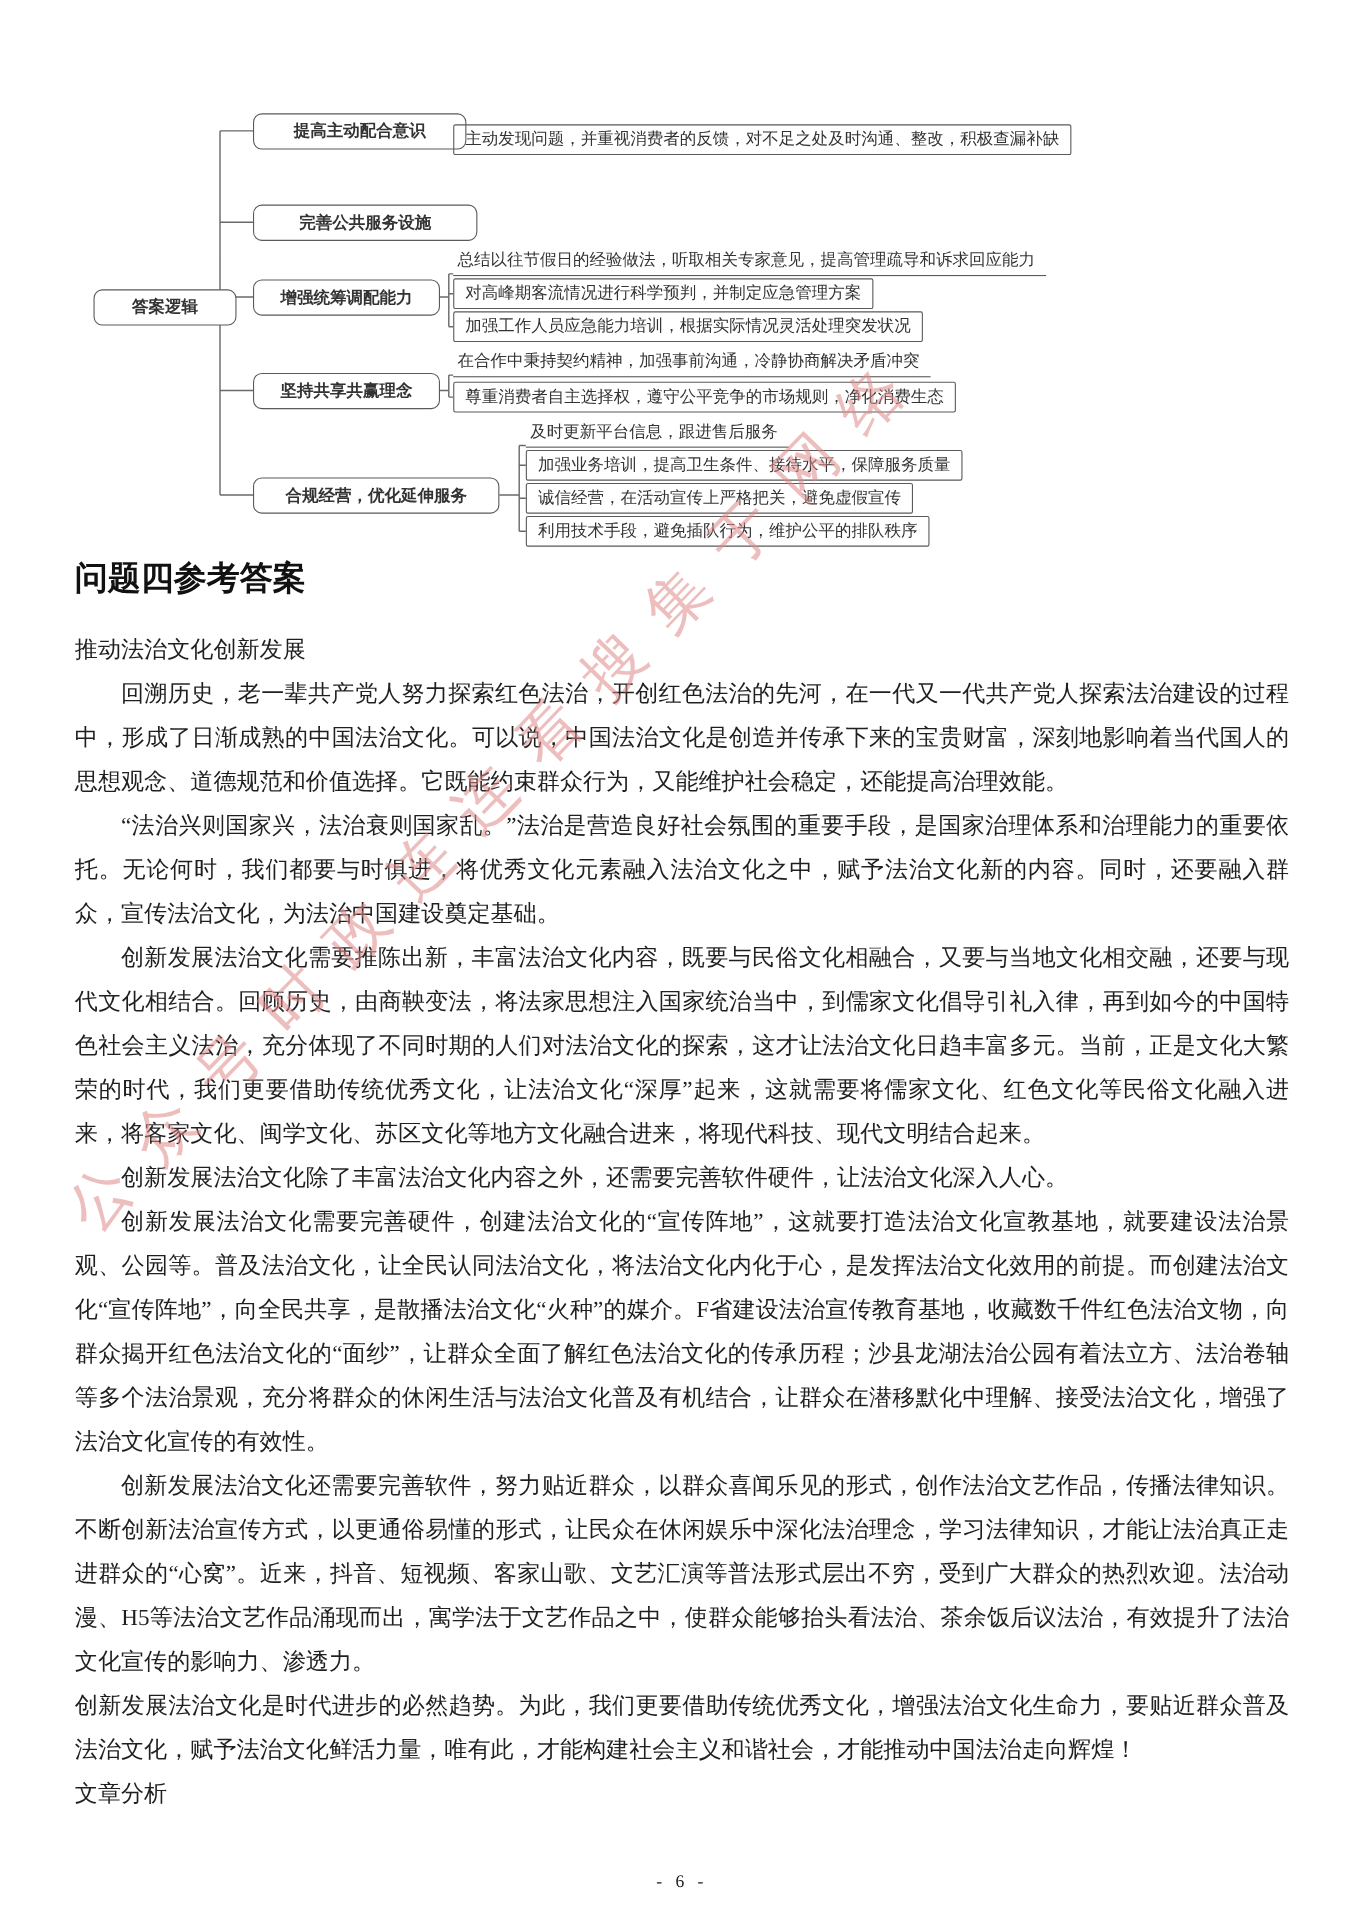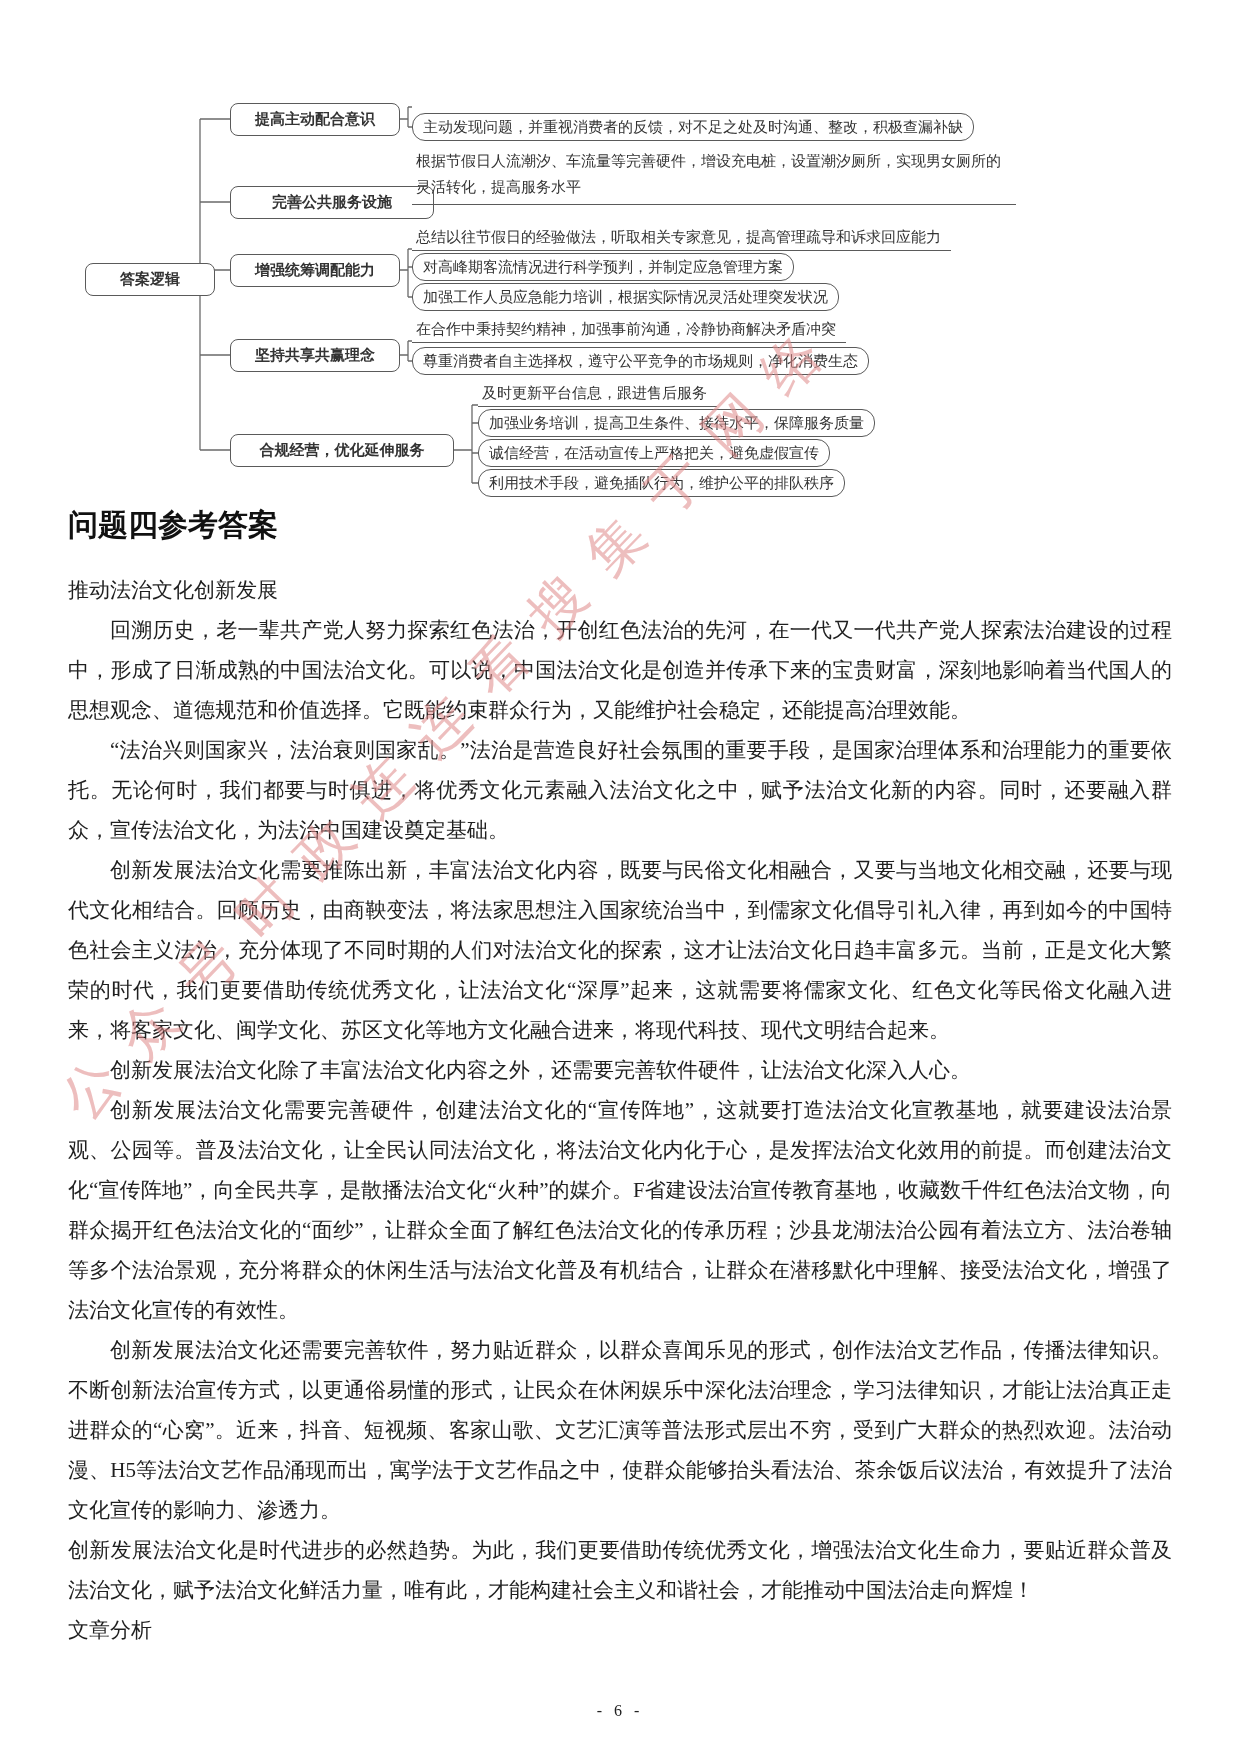--- a/index.html
+++ b/index.html
@@ -16,31 +16,31 @@
   
   .mindmap{position:absolute;top:85px;left:80px;width:1000px;height:425px;
     font-family:"Liberation Sans","DejaVu Sans",sans-serif;}
   .mindmap svg{position:absolute;top:0;left:0;}
   .node{
     position:absolute;border:1.5px solid #5a5a5a;border-radius:8px;
     text-align:center;font-size:15px;font-weight:600;color:#333;
     padding:6px 4px;background:#fff;box-sizing:border-box;
   }
   .root{left:5px;top:178px;width:130px;}
-  .b1{left:150px;top:18px;width:170px;}
+  .b1{left:150px;top:18px;width:194px;}
   .b2{left:150px;top:101px;width:204px;}
   .b3{left:150px;top:169px;width:170px;}
   .b4{left:150px;top:254px;width:170px;}
   .b5{left:150px;top:349px;width:224px;}
   .leaf{
     position:absolute;left:332px;font-size:15px;color:#333;
     white-space:nowrap;line-height:20px;background:transparent;
   }
   .leaf.u{border-bottom:1.5px solid #5a5a5a;padding:0 10px 3px 4px;}
-  .leaf.b{border:1.5px solid #5a5a5a;border-radius:13px;padding:3px 10px;}
+  .leaf.b{border:1.5px solid #5a5a5a;border-radius:2px;padding:3px 10px;}
   .leaf.l5{left:398px;}
   .leaf.wide{white-space:normal;width:590px;line-height:26px;padding-bottom:4px;}
 
   
   .content{position:absolute;left:68px;right:68px;top:505px;z-index:1;}
   .section-title{
     font-family:"Liberation Sans","DejaVu Sans",sans-serif;
     font-size:30px;font-weight:bold;color:#111;margin:0 0 24px 0;
   }
   .essay-title{font-size:21px;line-height:40px;margin:0;}
@@ -88,21 +88,20 @@
     <div class="node root">答案逻辑</div>
 
     <div class="node b1">提高主动配合意识</div>
     <div class="node b2">完善公共服务设施</div>
     <div class="node b3">增强统筹调配能力</div>
     <div class="node b4">坚持共享共赢理念</div>
     <div class="node b5">合规经营，优化延伸服务</div>
 
     <div class="leaf b" style="top:28px">主动发现问题，并重视消费者的反馈，对不足之处及时沟通、整改，积极查漏补缺</div>
 
-    <div class="leaf u wide" style="top:63px">根据节假日人流潮汐、车流量等完善硬件，增设充电桩，设置潮汐厕所，实现男女厕所的灵活转化，提高服务水平</div>
 
     <div class="leaf u" style="top:142px">总结以往节假日的经验做法，听取相关专家意见，提高管理疏导和诉求回应能力</div>
     <div class="leaf b" style="top:168px">对高峰期客流情况进行科学预判，并制定应急管理方案</div>
     <div class="leaf b" style="top:198px">加强工作人员应急能力培训，根据实际情况灵活处理突发状况</div>
 
     <div class="leaf u" style="top:234px">在合作中秉持契约精神，加强事前沟通，冷静协商解决矛盾冲突</div>
     <div class="leaf b" style="top:262px">尊重消费者自主选择权，遵守公平竞争的市场规则，净化消费生态</div>
 
     <div class="leaf u l5" style="top:298px">及时更新平台信息，跟进售后服务</div>
     <div class="leaf b l5" style="top:324px">加强业务培训，提高卫生条件、接待水平，保障服务质量</div>

